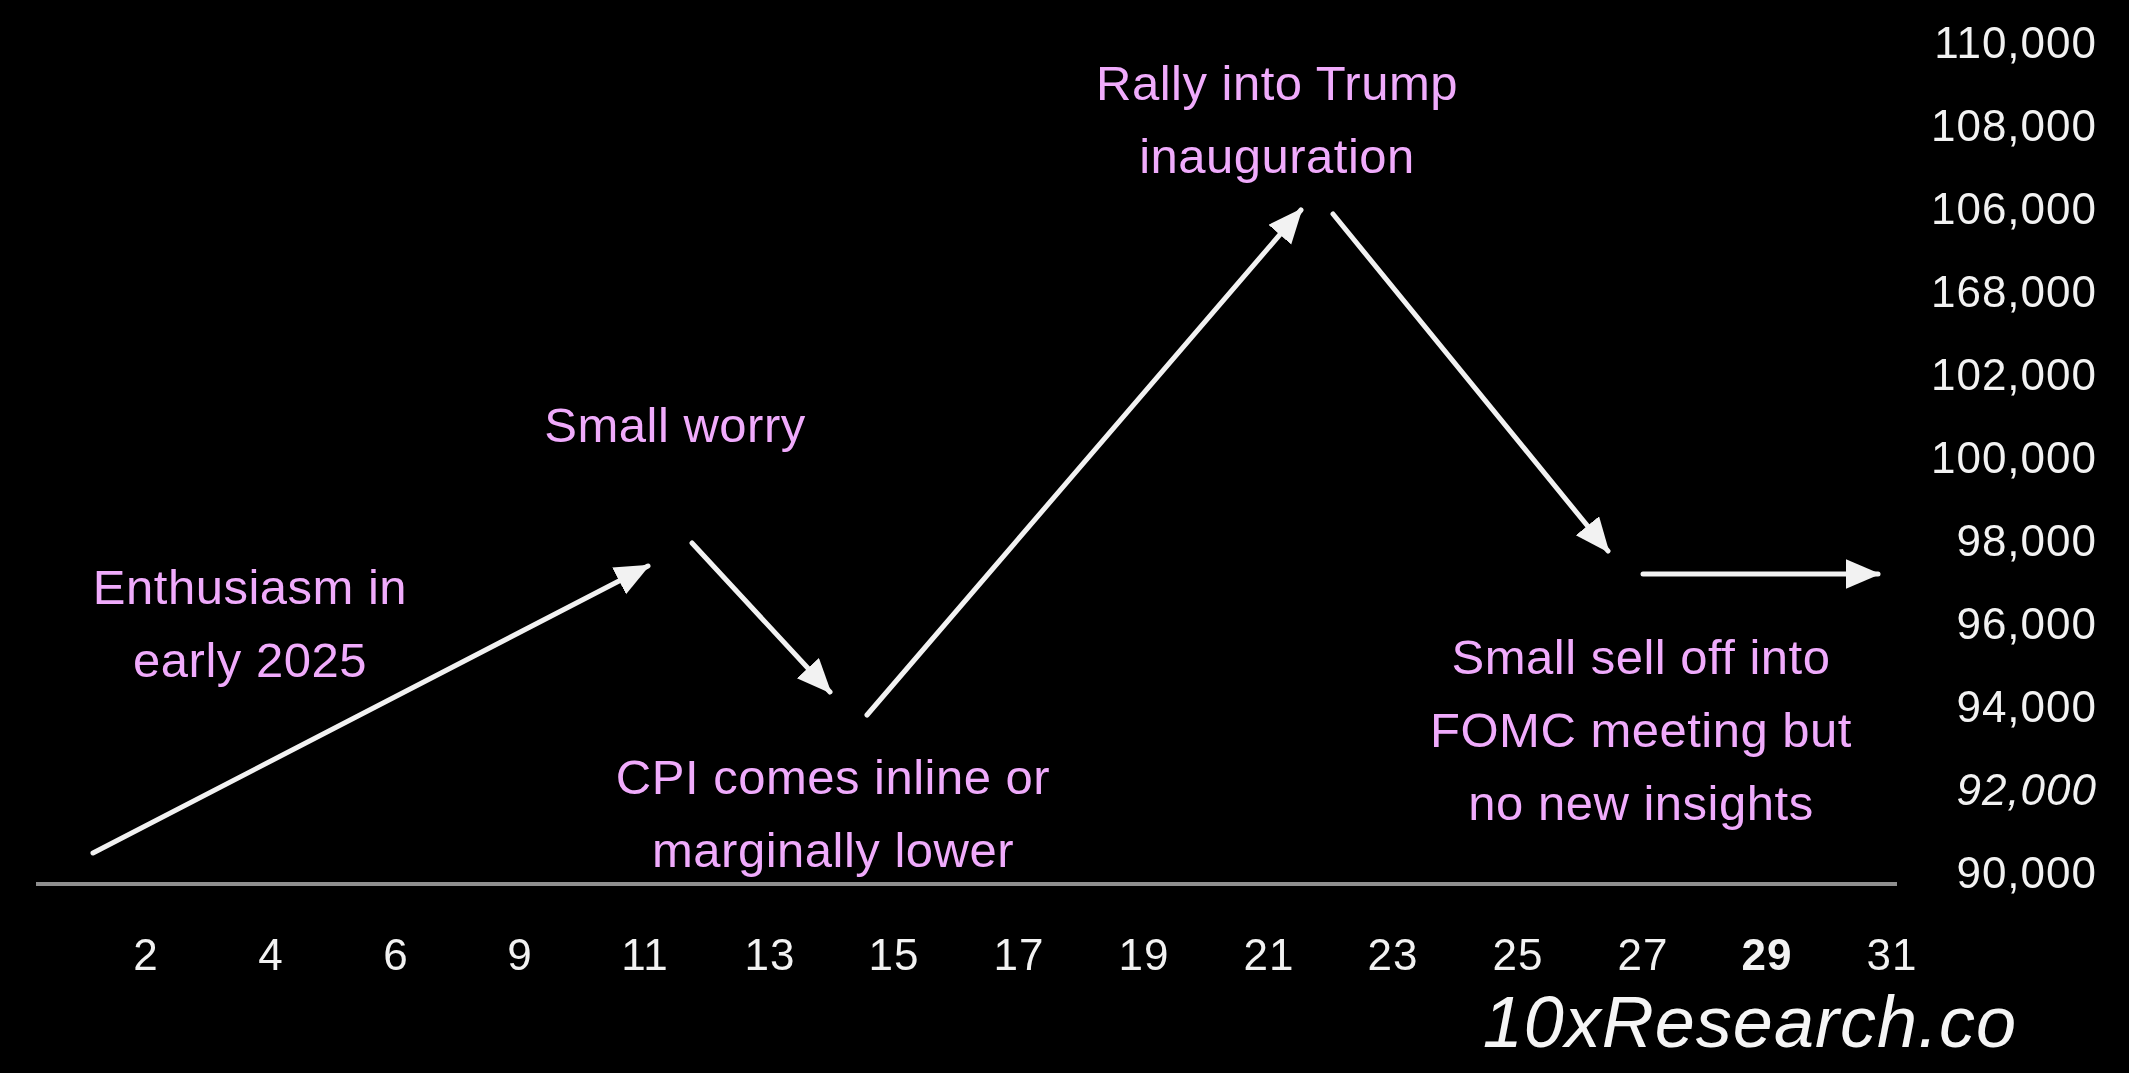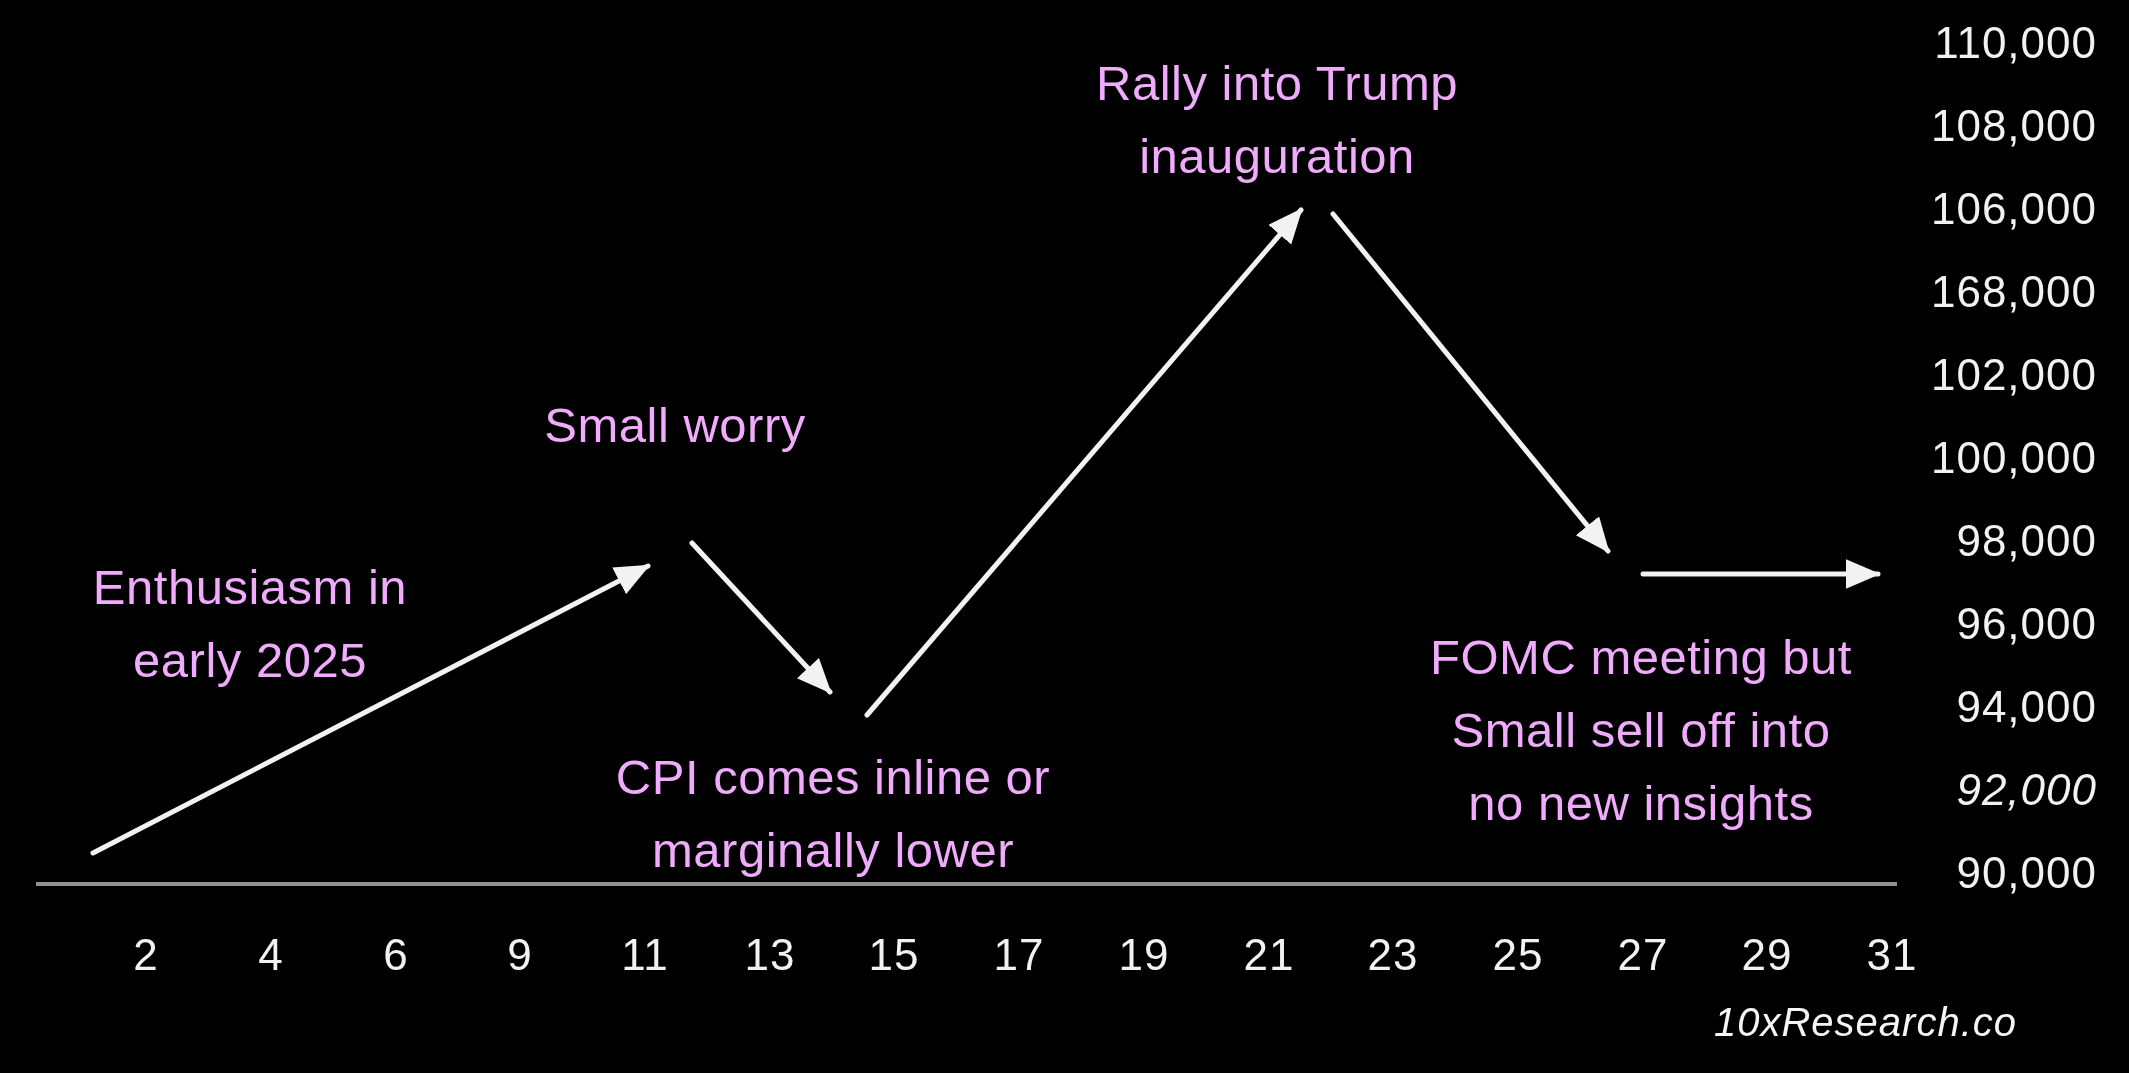--- a/index.html
+++ b/index.html
@@ -76,29 +76,29 @@
   .x3  { left: 520px; }
   .x4  { left: 645px; }
   .x5  { left: 770px; }
   .x6  { left: 894px; }
   .x7  { left: 1019px; }
   .x8  { left: 1144px; }
   .x9  { left: 1269px; }
   .x10 { left: 1393px; }
   .x11 { left: 1518px; }
   .x12 { left: 1643px; }
-  .x13 { left: 1767px; }
+  .x13 { left: 1767px; font-weight: bold; }
   .x14 { left: 1892px; }
 
   .watermark {
     position: absolute;
     right: 112px;
     top: 993px;
     color: #f5f5f5;
-    font-size: 40px;
+    font-size: 72px;
     line-height: 58px;
     font-style: italic;
     letter-spacing: 1px;
   }
 </style>
 </head>
 <body>
 
 <div id="canvas">
 
@@ -131,22 +131,22 @@
   </div>
   <div class="annotation ann-rally">
     <div>Rally into Trump</div>
     <div>inauguration</div>
   </div>
   <div class="annotation ann-cpi-inline">
     <div>CPI comes inline or</div>
     <div>marginally lower</div>
   </div>
   <div class="annotation ann-fomc">
+    <div>Small sell off into</div>
     <div>FOMC meeting but</div>
-    <div>Small sell off into</div>
     <div>no new insights</div>
   </div>
 
   <div class="y-tick y0">110,000</div>
   <div class="y-tick y1">108,000</div>
   <div class="y-tick y2">106,000</div>
   <div class="y-tick y3">168,000</div>
   <div class="y-tick y4">102,000</div>
   <div class="y-tick y5">100,000</div>
   <div class="y-tick y6">98,000</div>

